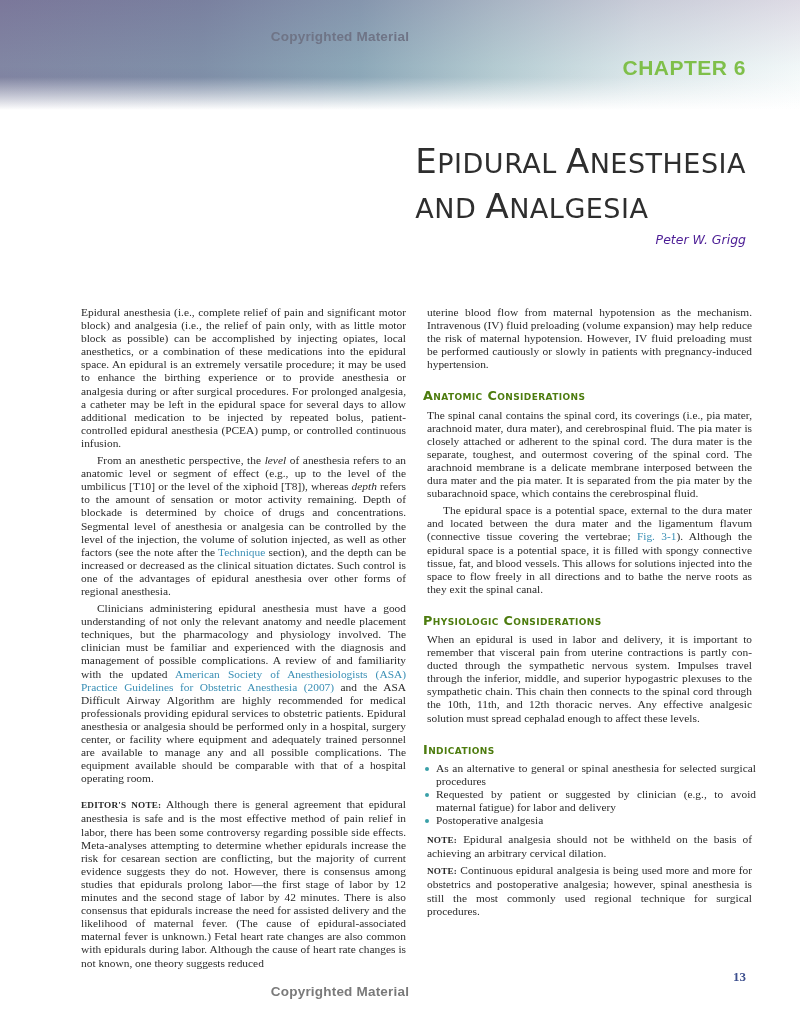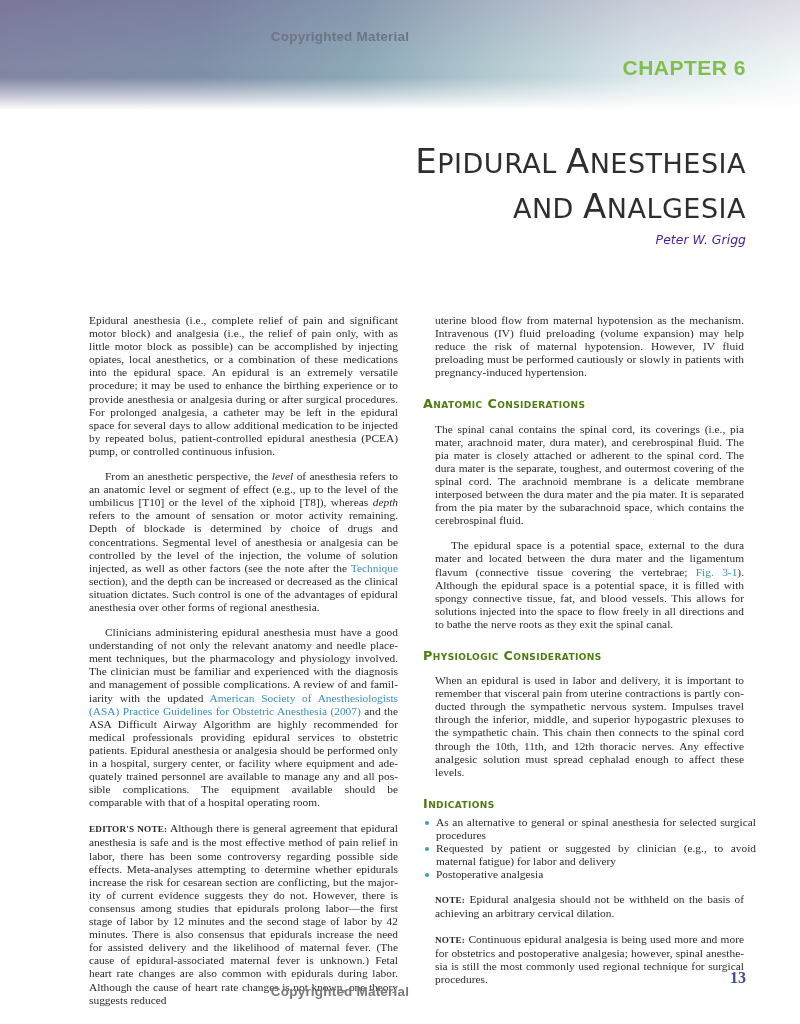--- a/index.html
+++ b/index.html
@@ -26,60 +26,60 @@
     z-index: 3;
   }
   .wm-top { top: 29px; color: #6f7486; }
   .wm-bottom { top: 984px; color: #7a7a7a; }
   .chapter-label {
     position: absolute; right: 54px; top: 56px; z-index: 3;
     font-family: "Liberation Sans", "DejaVu Sans", sans-serif;
     font-weight: bold; font-size: 21px; color: #7fbf4a; letter-spacing: 0.5px;
   }
   .title {
-    position: absolute; right: 54px; top: 140px; text-align: right;
+    position: absolute; right: 54px; top: 140px; text-align: left;
     font-family: "DejaVu Sans", "Liberation Sans", sans-serif;
     color: #2e2e2e; font-weight: normal; line-height: 43px;
     font-size: 27px; letter-spacing: 0.5px;
   }
   .title .big { font-size: 34px; }
   .author {
     position: absolute; right: 54px; top: 232px;
     font-family: "DejaVu Sans", "Liberation Sans", sans-serif;
     font-style: italic; font-size: 12.5px; color: #4c1d95;
   }
   .col {
     position: absolute; top: 302px; width: 333px;
     font-size: 11.4px; line-height: 13.1px; text-align: justify;
     hyphens: manual;
   }
   .col-left { left: 77px; }
   .col-right { left: 423px; }
-  .col p { margin: 12px; }
+  .col p { margin: 4px; }
   .col p.indent { text-indent: 16px; }
   .link { color: #3a8fb5; }
   .editor-note { margin-top: 13px !important; }
   .small-caps-label {
     font-weight: bold; font-size: 9.2px; letter-spacing: 0.2px; text-transform: uppercase;
   }
   .section-heading {
     font-family: "DejaVu Sans", "Liberation Sans", sans-serif;
     font-weight: bold; color: #4d7c0f; font-size: 12.8px;
     font-variant: small-caps; letter-spacing: 0.4px;
     margin: 18px 0 6px 0;
   }
   .bullets { list-style: none; padding: 0; margin: 4px 0 6px 0; }
   .bullets li { position: relative; padding-left: 13px; }
   .bullets li::before {
     content: ""; position: absolute; left: 2px; top: 5px; width: 4px; height: 4px;
     border-radius: 50%; background: #3aa0a8;
   }
   .page-number {
     position: absolute; right: 54px; top: 969px;
-    font-family: "Liberation Serif", serif; font-weight: bold; font-size: 16px; color: #3d4f8e;
+    font-family: "Liberation Serif", serif; font-weight: bold; font-size: 13px; color: #3d4f8e;
   }
   em { font-style: italic; }
 </style>
 </head>
 <body>
 
 <div class="banner"></div>
 <div class="watermark wm-top">Copyrighted Material</div>
 <div class="chapter-label">CHAPTER 6</div>
 

